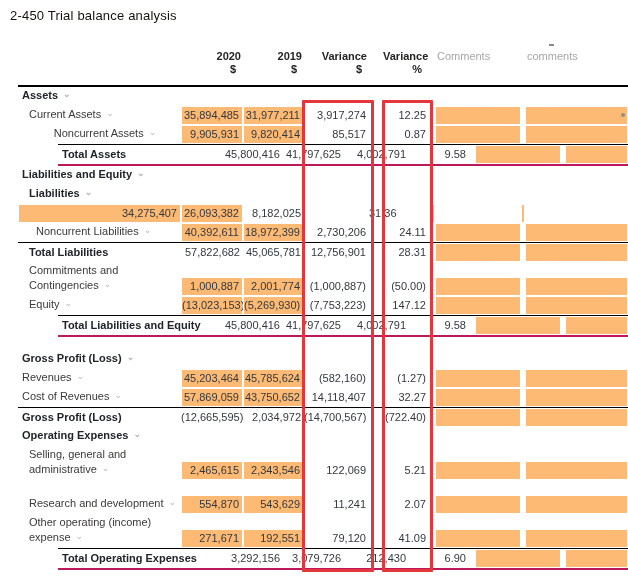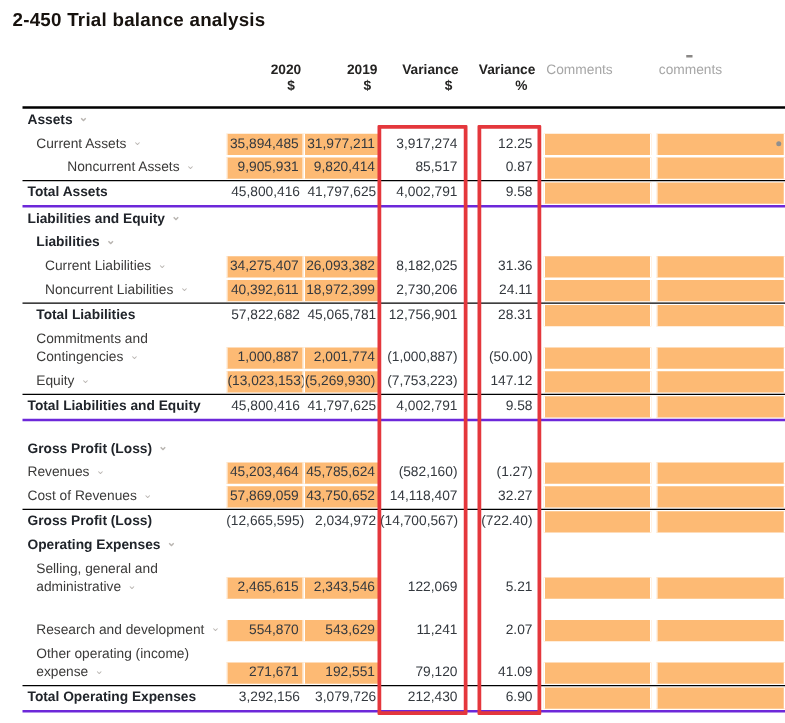--- a/index.html
+++ b/index.html
@@ -1,30 +1,30 @@
 <!DOCTYPE html>
 <html><head>
 <meta charset="utf-8">
 <style>
   html,body{margin:0;padding:0;background:#fff;}
   .canvas{position:relative;width:628px;height:578px;background:#fff;overflow:hidden;
           font-family:"Liberation Sans", sans-serif;color:#33383e;}
-  .page-title{position:absolute;left:10px;top:8px;font-size:15px;font-weight:bold;color:#17120e;letter-spacing:.2px;}
+  .page-title{position:absolute;left:10px;top:8px;font-size:13px;font-weight:normal;color:#17120e;letter-spacing:.2px;}
   .table{position:absolute;left:18px;top:50px;width:610px;font-size:11px;}
   .grid{display:grid;grid-template-columns:163px 62px 61px 65px 14px 46px 6px 86px 4px 1fr;}
   .thead{border-bottom:2px solid #000;padding-bottom:9px;align-items:end;}
   .hcell{text-align:right;line-height:13px;padding-right:2px;}
   .hcell .l1{font-weight:bold;color:#252423;display:block;}
   .hcell .l2{font-weight:bold;color:#252423;display:block;padding-right:5px;min-height:13px;}
   .hcell.htext{text-align:left;padding-left:2px;}
   .hcell.htext .l1{font-weight:normal;color:#a6a6a6;}
   .tbody .row{align-items:end;min-height:19px;position:relative;}
   .tbody .row.tall{min-height:34px;}
   .tbody .row.bt{border-top:1px solid #000;}
-  .tbody .row.bb{border-bottom:2px solid #6d28d9;}
+  .tbody .row.bb{border-bottom:2px solid #be185d;margin-left:40px;}
   .spacer-row{height:13px;}
   .cell{min-width:0;}
   .cell.label{align-self:end;padding-bottom:2px;line-height:15px;color:#3b3a39;}
   .cell.label.bold{font-weight:bold;color:#20242a;white-space:nowrap;padding-right:0;}
   .chev{color:#b8b4b0;font-size:9px;margin-left:5px;position:relative;top:-2px;display:inline-block;}
   .cell.num{align-self:end;height:17px;line-height:17px;margin-bottom:1px;text-align:right;padding-right:3px;
             white-space:nowrap;color:#33383e;}
   .row .shaded{background:#fdba74;border-left:1px solid #fff;border-right:1px solid #fff;}
   .cell.comm{align-self:end;height:17px;margin-bottom:1px;}
   .red-box{position:absolute;border:3px solid #e4373c;border-radius:1px;box-sizing:border-box;background:transparent;pointer-events:none;}
@@ -137,21 +137,20 @@
           <div class="cell num c2019"></div>
           <div class="cell num cvar"></div>
           <div class="cell gap"></div>
           <div class="cell num cpct"></div>
           <div class="cell gap"></div>
           <div class="cell comm"></div>
           <div class="cell gap"></div>
           <div class="cell comm"></div>
         </div>
         <div class="grid row">
-          <div class="cell label" style="padding-left: 18px;"><span>Current Liabilities</span><span class="chev">⌄</span></div>
           <div class="cell num c2020 shaded">34,275,407</div>
           <div class="cell num c2019 shaded">26,093,382</div>
           <div class="cell num cvar">8,182,025</div>
           <div class="cell gap"></div>
           <div class="cell num cpct">31.36</div>
           <div class="cell gap"></div>
           <div class="cell comm shaded"></div>
           <div class="cell gap"></div>
           <div class="cell comm shaded"></div>
         </div>

